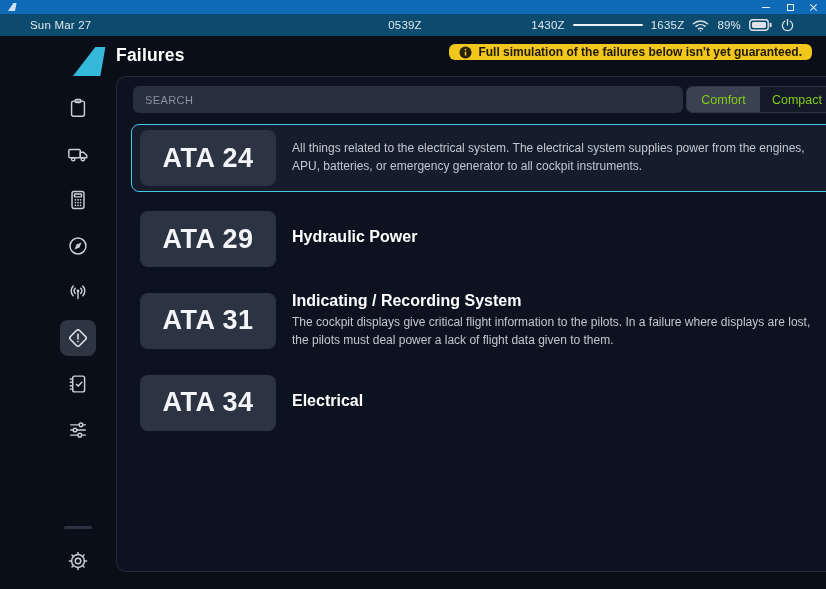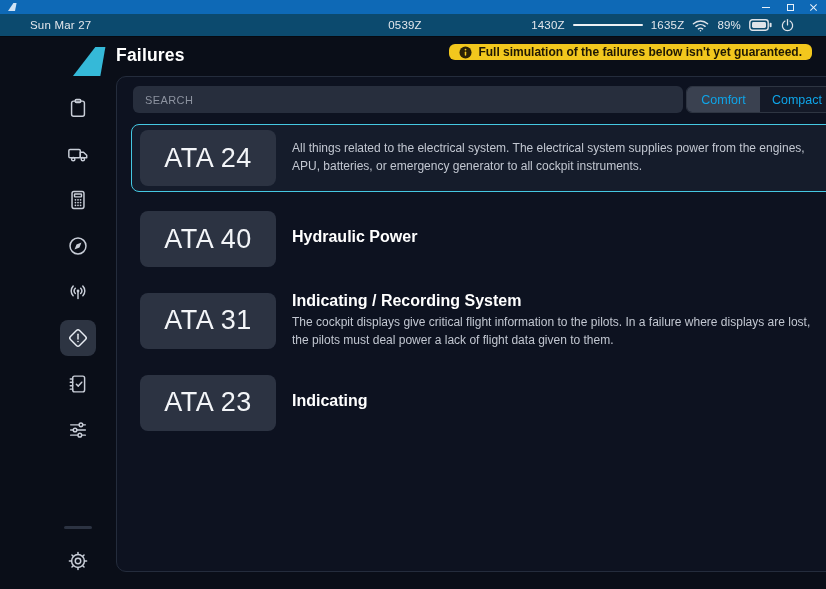--- a/index.html
+++ b/index.html
@@ -91,36 +91,36 @@
     border-radius:6px; padding:0 12px; color:#dfe3ea;
     font-size:11px; letter-spacing:.4px; font-family:"Liberation Sans",sans-serif;
   }
   .search-input::placeholder { color:#8d93a0; }
   .view-toggle {
     display:flex; border-radius:6px; overflow:hidden; height:27px;
     border:1px solid #2e3542; flex:0 0 auto;
   }
   .view-btn {
     border:none; min-width:73px; padding:0 12px; cursor:pointer;
-    color:#0ea5e9; font-size:12.5px; font-family:"Liberation Sans",sans-serif;
+    color:#84cc16; font-size:12.5px; font-family:"Liberation Sans",sans-serif;
     background:#141927;
   }
   .view-btn.active { background:#3a4150; }
 
   .card-list { display:flex; flex-direction:column; gap:13px; }
   .card {
     display:flex; align-items:center; gap:16px;
     padding:5px 8px; border-radius:8px; border:1px solid transparent;
     cursor:pointer;
   }
   .card.selected { border-color:#45c8e2; background:#151c2b; }
   .card-badge {
     flex:0 0 136px; height:56px; background:#2c3342; border-radius:8px;
     display:flex; align-items:center; justify-content:center;
-    font-size:27px; font-weight:normal; color:#f3f5f8; letter-spacing:.5px;
+    font-size:27px; font-weight:bold; color:#f3f5f8; letter-spacing:.5px;
   }
   .card-text { display:flex; flex-direction:column; }
   .card-title { font-size:16px; font-weight:bold; color:#ffffff; margin-bottom:4px; }
   .card-desc { font-size:12px; color:#c2c7d1; line-height:1.48; max-width:548px; }
 
   svg { display:block; }
 </style>
 </head>
 <body>
 
@@ -308,36 +308,36 @@
     <div class="card-list">
 
       <div class="card selected">
         <div class="card-badge">ATA 24</div>
         <div class="card-text">
           <div class="card-desc">All things related to the electrical system. The electrical system supplies power from the engines, APU, batteries, or emergency generator to all cockpit instruments.</div>
         </div>
       </div>
 
       <div class="card">
-        <div class="card-badge">ATA 40</div>
+        <div class="card-badge">ATA 29</div>
         <div class="card-text">
           <div class="card-title">Hydraulic Power</div>
         </div>
       </div>
 
       <div class="card">
         <div class="card-badge">ATA 31</div>
         <div class="card-text">
           <div class="card-title">Indicating / Recording System</div>
           <div class="card-desc">The cockpit displays give critical flight information to the pilots. In a failure where displays are lost, the pilots must deal power a lack of flight data given to them.</div>
         </div>
       </div>
 
       <div class="card">
-        <div class="card-badge">ATA 23</div>
+        <div class="card-badge">ATA 34</div>
         <div class="card-text">
-          <div class="card-title">Indicating</div>
+          <div class="card-title">Electrical</div>
         </div>
       </div>
 
     </div>
   </div>
 </div>
 
 </body></html>

